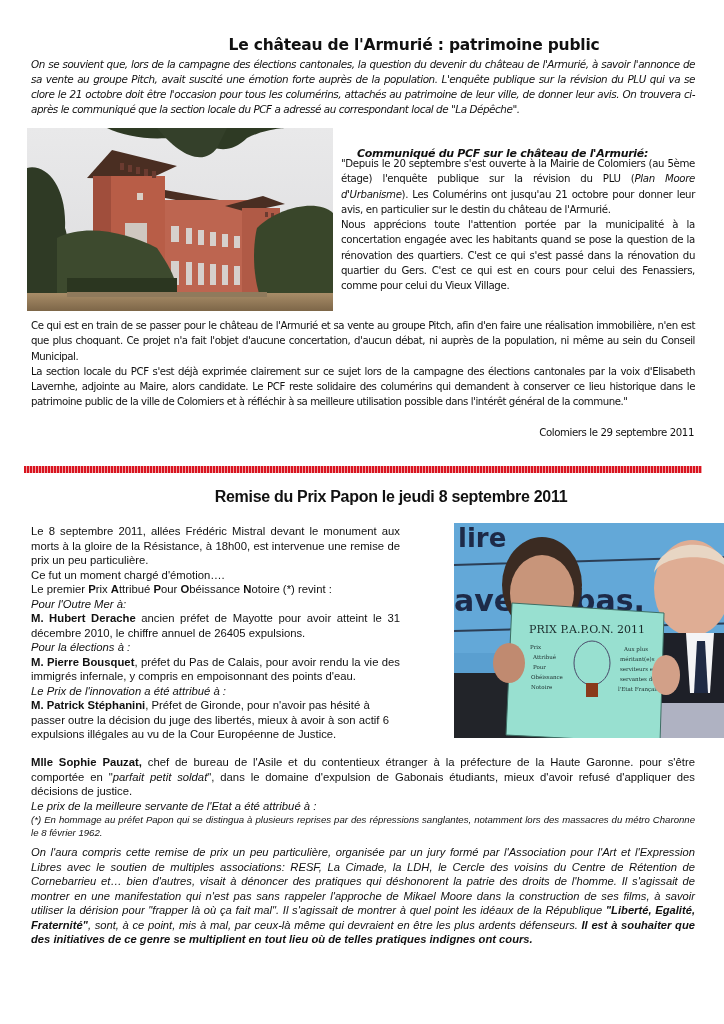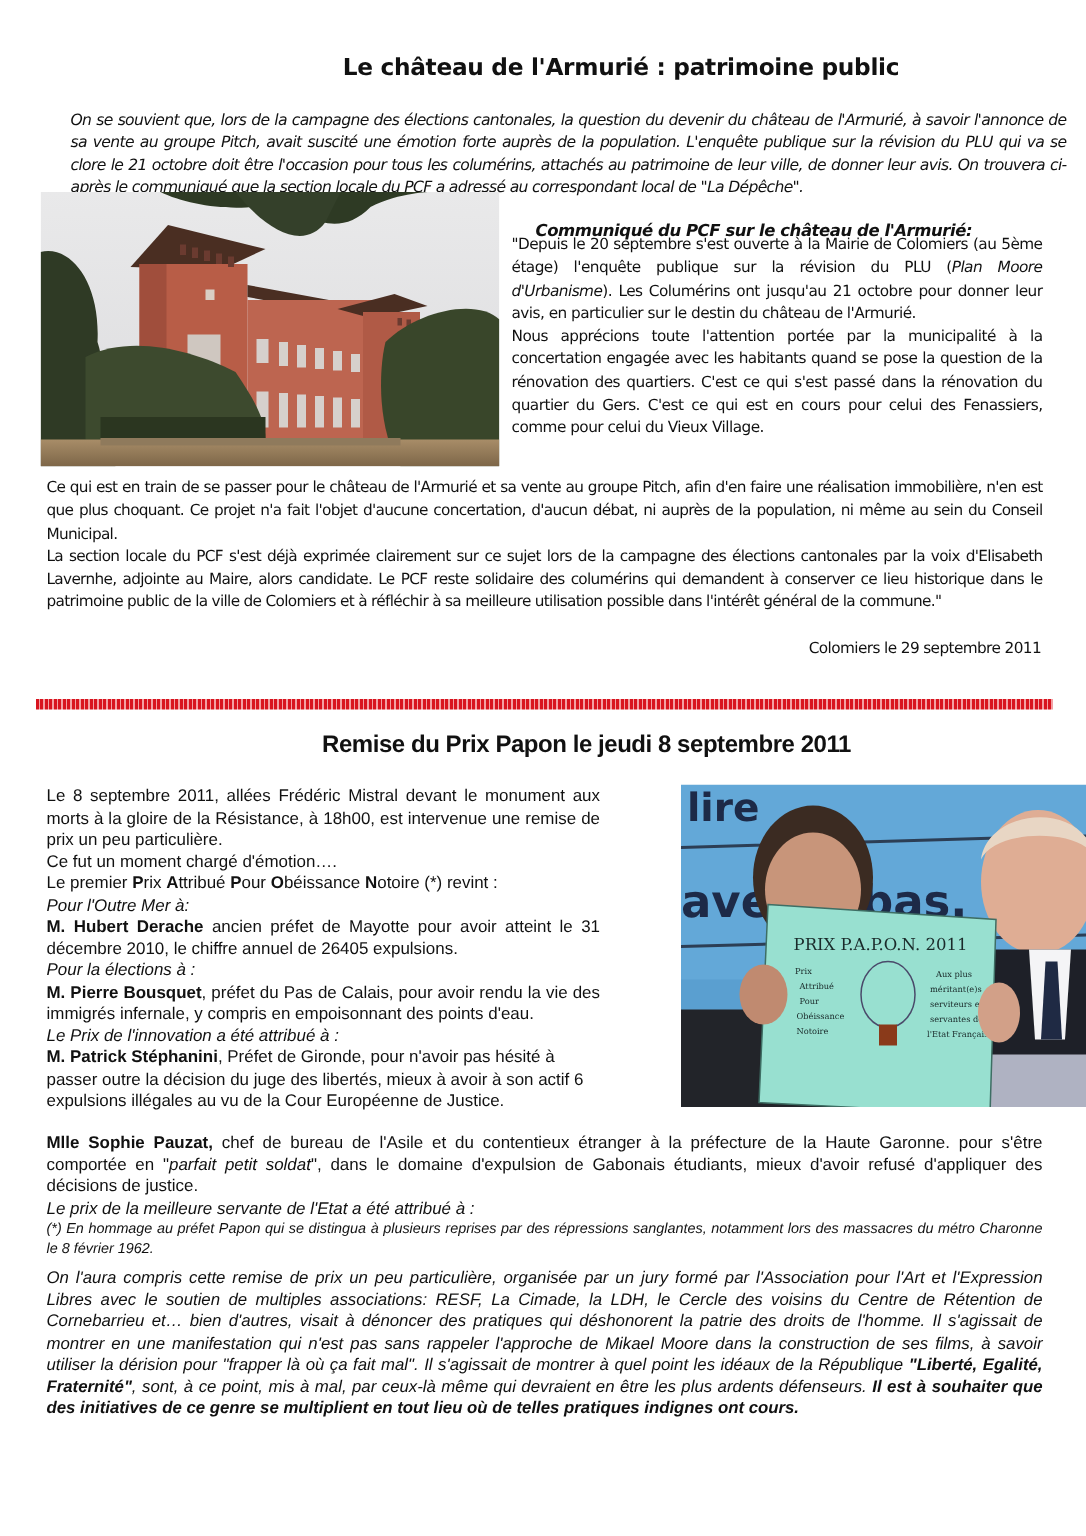--- a/index.html
+++ b/index.html
@@ -5,21 +5,21 @@
   html, body { margin: 0; padding: 0; background: #ffffff; }
   body { width: 724px; height: 1024px; position: relative; overflow: hidden; color: #111; }
 
   .title1 {
     position: absolute; left: 0; top: 24px; width: 724px; text-align: center;
     font-family: "DejaVu Sans", sans-serif; font-weight: bold; font-size: 15.5px; letter-spacing: -0.2px;
   }
   .intro {
     position: absolute; left: 31px; top: 57px; width: 664px;
     font-family: "DejaVu Sans", sans-serif; font-style: italic; font-size: 10.4px; line-height: 15px;
-    text-align: justify; letter-spacing: -0.45px; margin: 16px;
+    text-align: justify; letter-spacing: -0.45px; margin: 0;
   }
 
   .castle-photo {
     position: absolute; left: 27px; top: 128px; width: 306px; height: 183px; overflow: hidden;
   }
   .castle-photo svg, .papon-photo svg { display: block; width: 100%; height: 100%; }
 
   .communique-title {
     position: absolute; left: 341px; top: 131px; width: 360px;
     font-family: "DejaVu Sans", sans-serif; font-weight: bold; font-style: italic; font-size: 11px;

